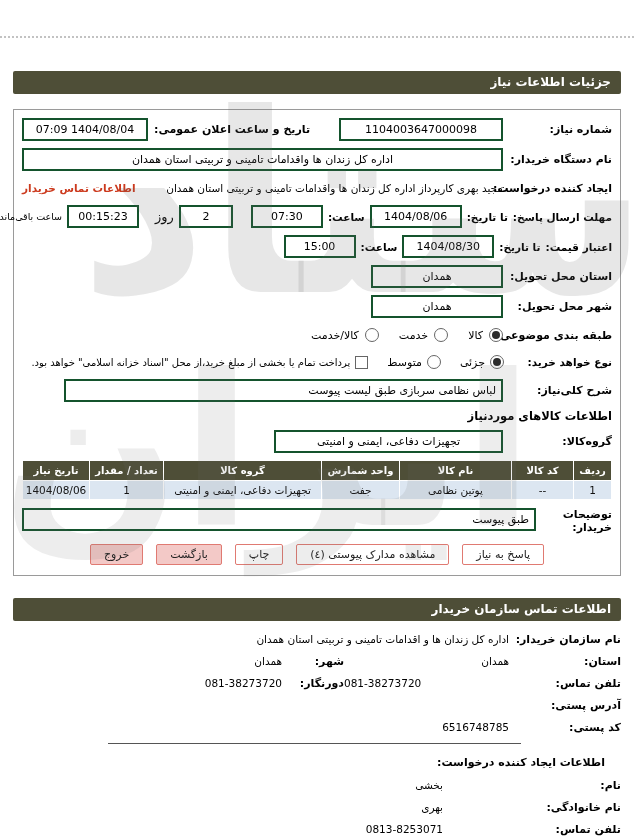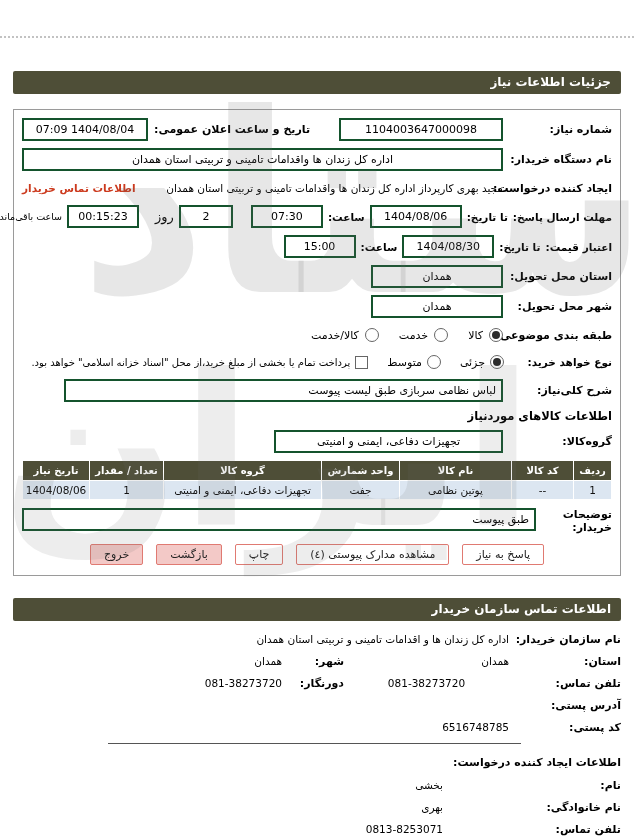--- a/index.html
+++ b/index.html
@@ -40,23 +40,23 @@
   table.goods td{background:var(--row-bg,#dce6f1);font-size:10.5px;text-align:center;padding:3px 2px;border:1px solid #fff;color:#111;}
   .btns{display:flex;justify-content:center;gap:13px;margin-top:10px;}
   .btn{font-family:inherit;font-size:11px;border:1px solid #e07a72;background:#fff;padding:3px 13px;border-radius:2px;cursor:pointer;color:#222;white-space:nowrap;}
   .btn.pink{background:var(--pink,#f3c9c7);}
   .contact{margin:12px 13px 0;position:relative;z-index:1;}
   .crow{display:flex;align-items:flex-start;margin-bottom:9px;font-size:10.5px;}
   .clbl{font-weight:bold;font-size:11px;width:112px;flex:0 0 auto;}
   .clbl2{font-weight:bold;font-size:11px;width:62px;flex:0 0 auto;}
   .cval{font-size:10.5px;}
   .cval150{width:165px;flex:0 0 auto;}
-  .ltr{direction:ltr;unicode-bidi:isolate;text-align:center;}
+  .ltr{direction:ltr;unicode-bidi:isolate;text-align:left;}
   .sep{border:0;border-top:1px solid #555;margin:2px 100px 12px 95px;}
-  .ci-title{font-weight:bold;font-size:11px;margin:0 0 10px;}
+  .ci-title{font-weight:bold;font-size:11px;margin:0 16px 10px;}
   .ci-lbl{font-weight:bold;font-size:11px;width:178px;flex:0 0 auto;}
   .watermark{position:absolute;z-index:3;pointer-events:none;user-select:none;font-weight:bold;white-space:nowrap;color:rgba(105,105,105,0.16);}
   #wm1{top:60px;right:-15px;font-size:250px;}
   #wm2{top:330px;right:100px;font-size:210px;color:rgba(105,105,105,0.12);}
 </style>
 </head>
 <body>
 
 <div class="watermark" id="wm1">ستاد</div>
 <div class="watermark" id="wm2">ایران</div>

